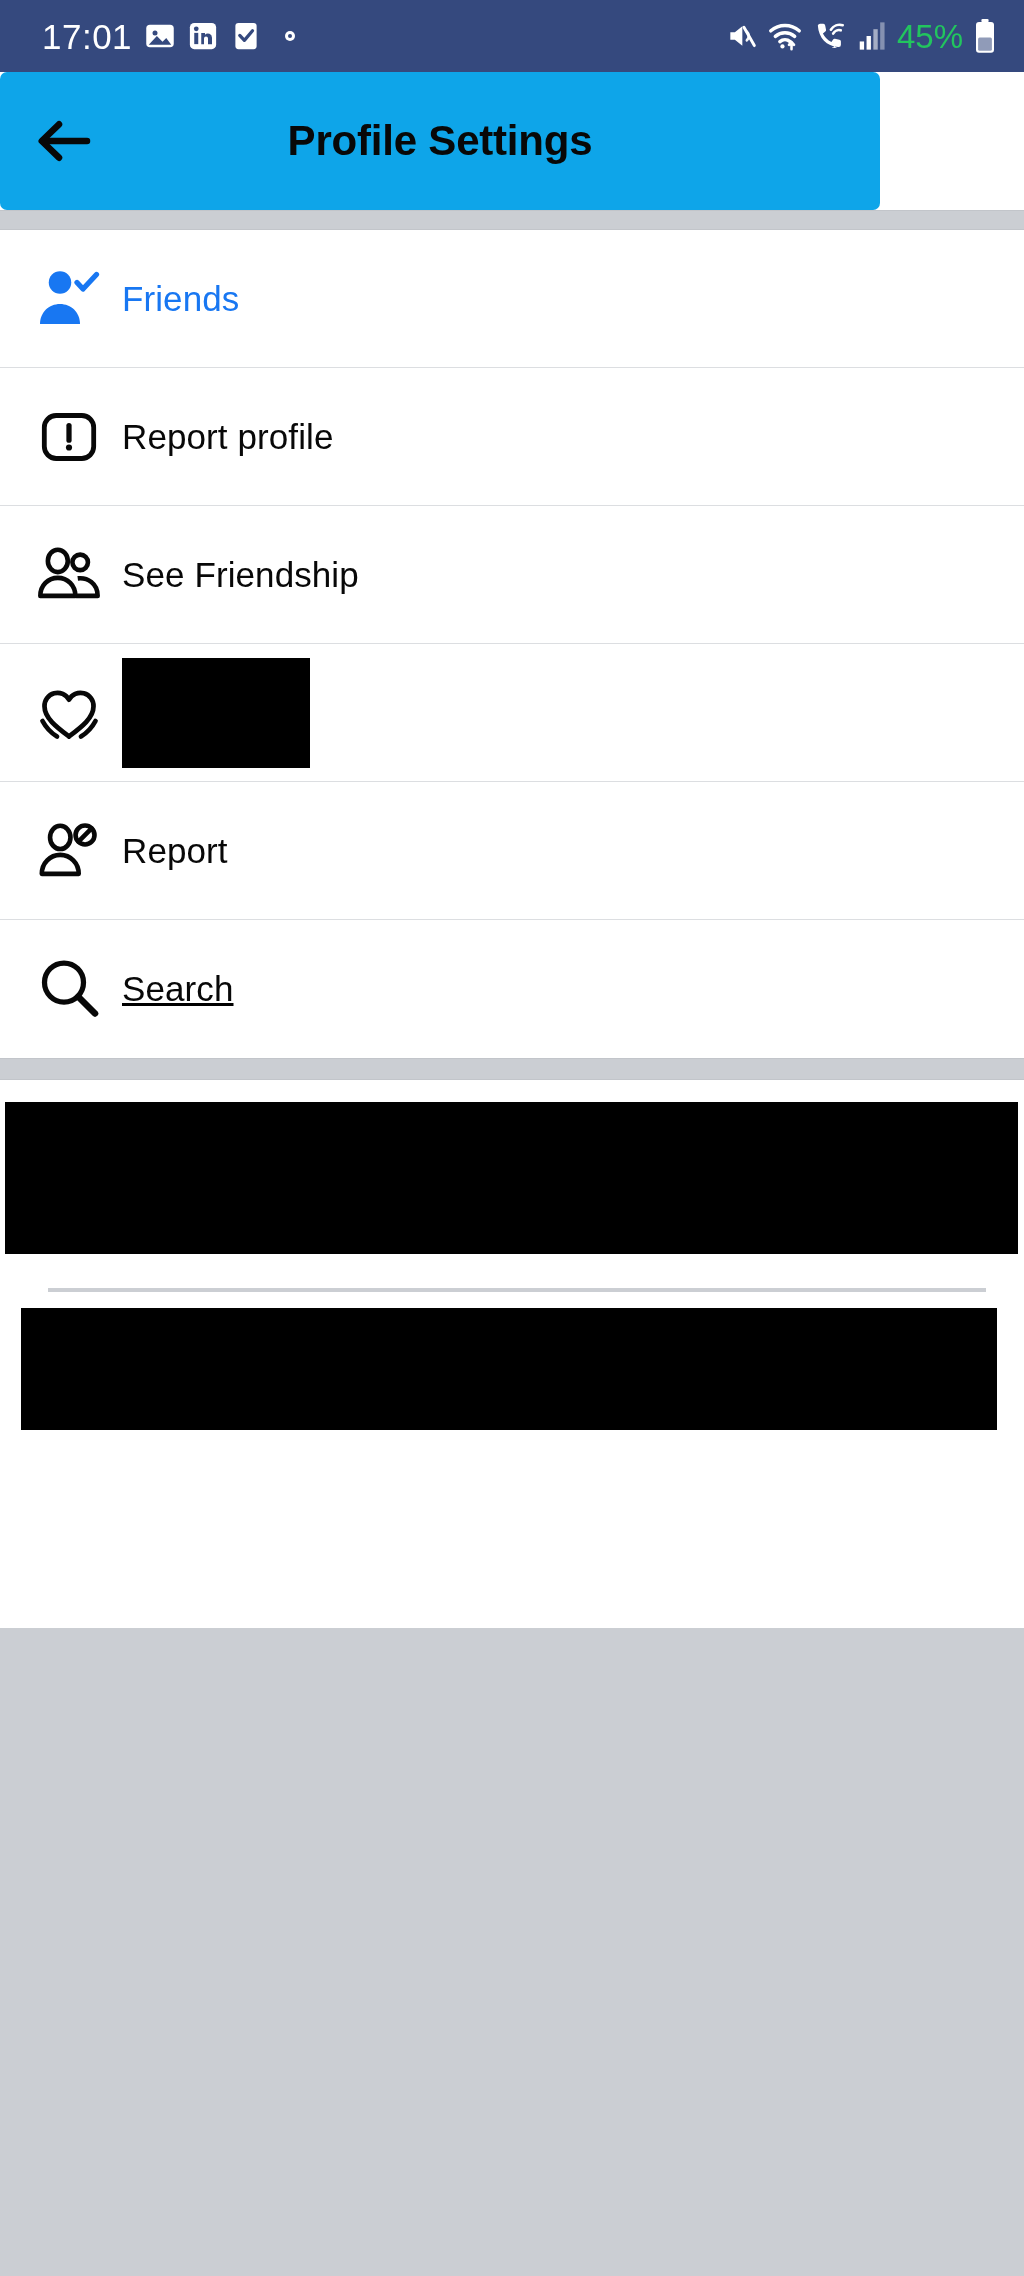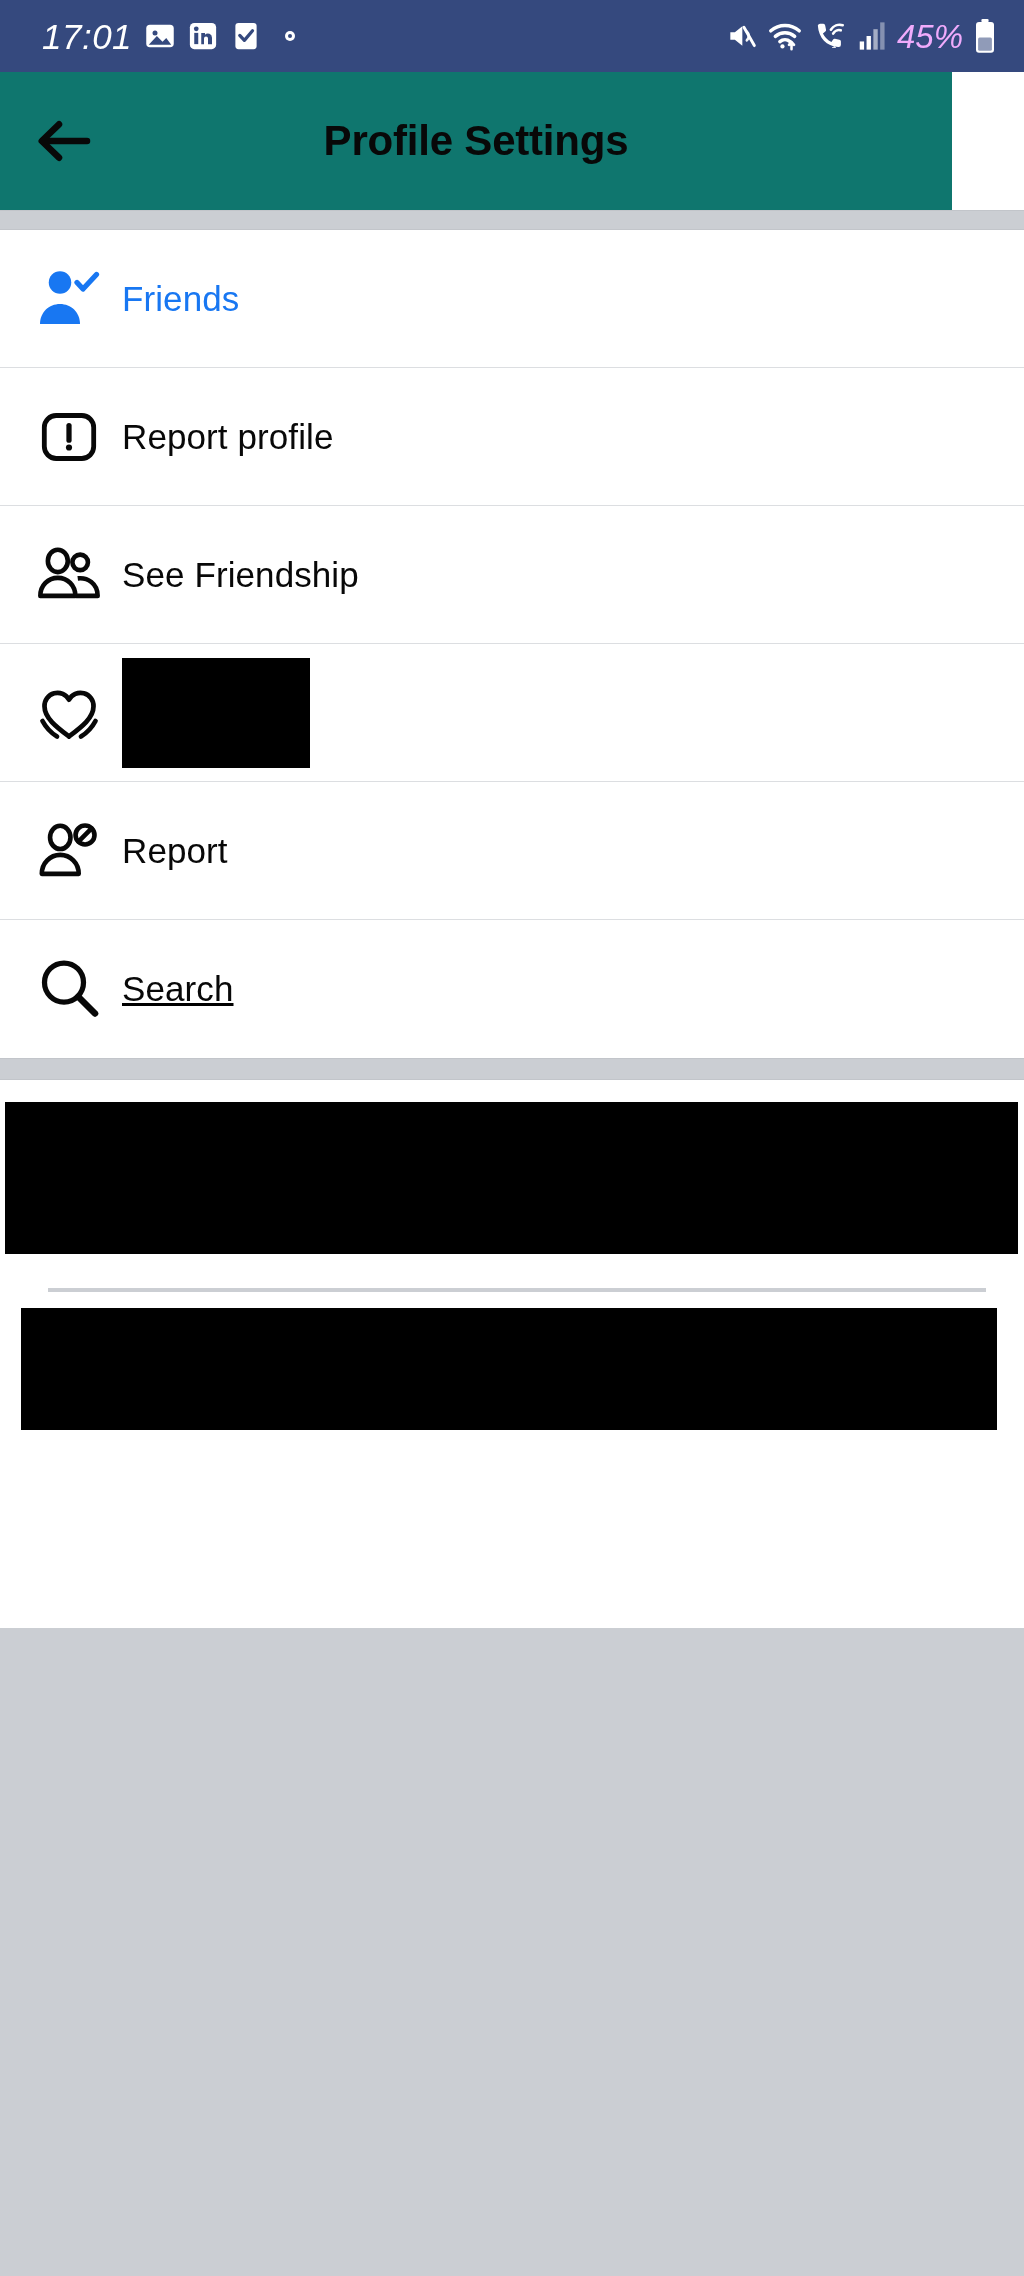--- a/index.html
+++ b/index.html
@@ -21,21 +21,20 @@
 
   
   .status-bar {
     position: relative;
     width: 1024px;
     height: 72px;
     background: #35497e;
     display: flex;
     align-items: center;
     color: #ffffff;
-    font-style: italic;
   }
   .status-left {
     display: flex;
     align-items: center;
     gap: 13px;
     margin-left: 42px;
   }
   .status-time {
     font-size: 35px;
     font-weight: 400;
@@ -46,34 +45,35 @@
   .status-right {
     display: flex;
     align-items: center;
     gap: 11px;
     margin-left: auto;
     margin-right: 28px;
   }
   .status-battery-text {
     font-size: 33px;
     font-weight: 400;
-    color: #f0abfc;
+    color: #22c55e;
     letter-spacing: 0px;
     line-height: 1;
   }
   .sicon { display: block; }
 
   
   .app-header {
     position: relative;
-    width: 952px;
+    width: 880px;
     height: 138px;
-    background: #0f766e;
-    display: flex;
-    align-items: center;
+    background: #0ea5e9;
+    display: flex;
+    align-items: center;
+    border-radius: 7px;
   }
   .back-btn {
     position: absolute;
     left: 28px;
     top: 50%;
     transform: translateY(-50%);
     width: 72px;
     height: 72px;
     display: flex;
     align-items: center;

